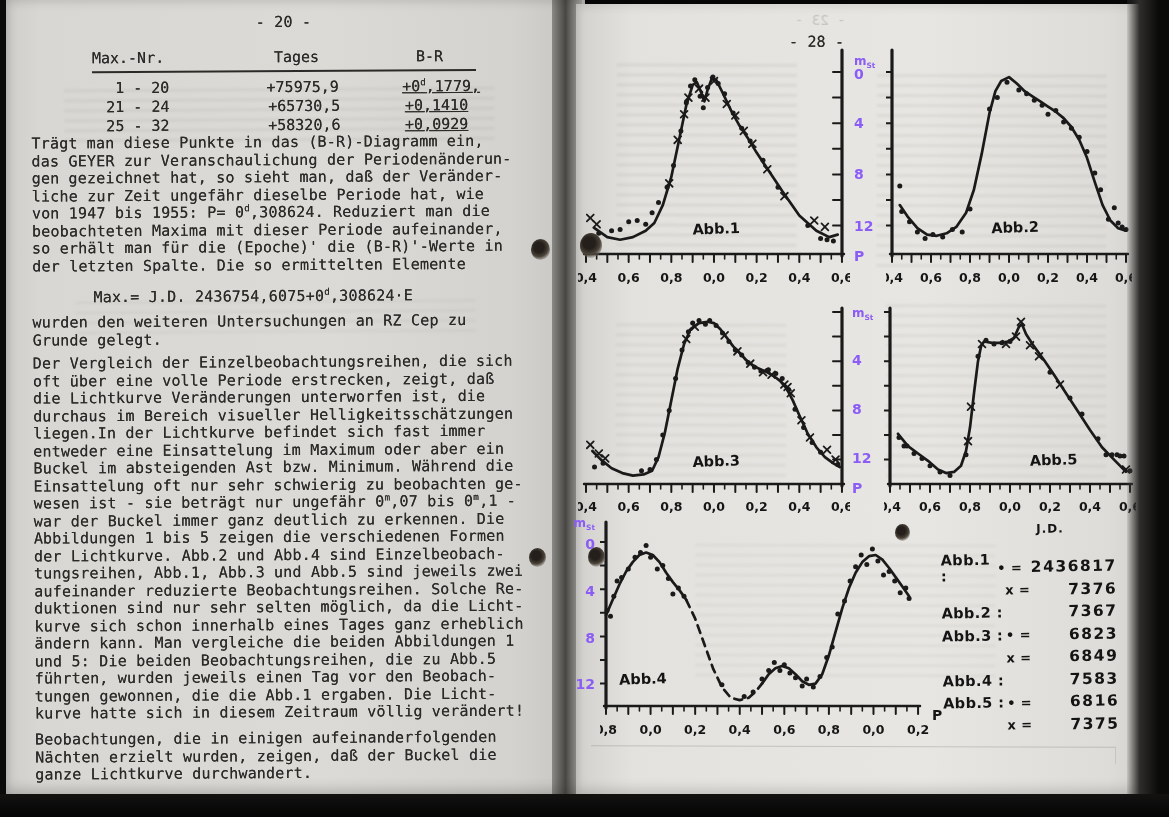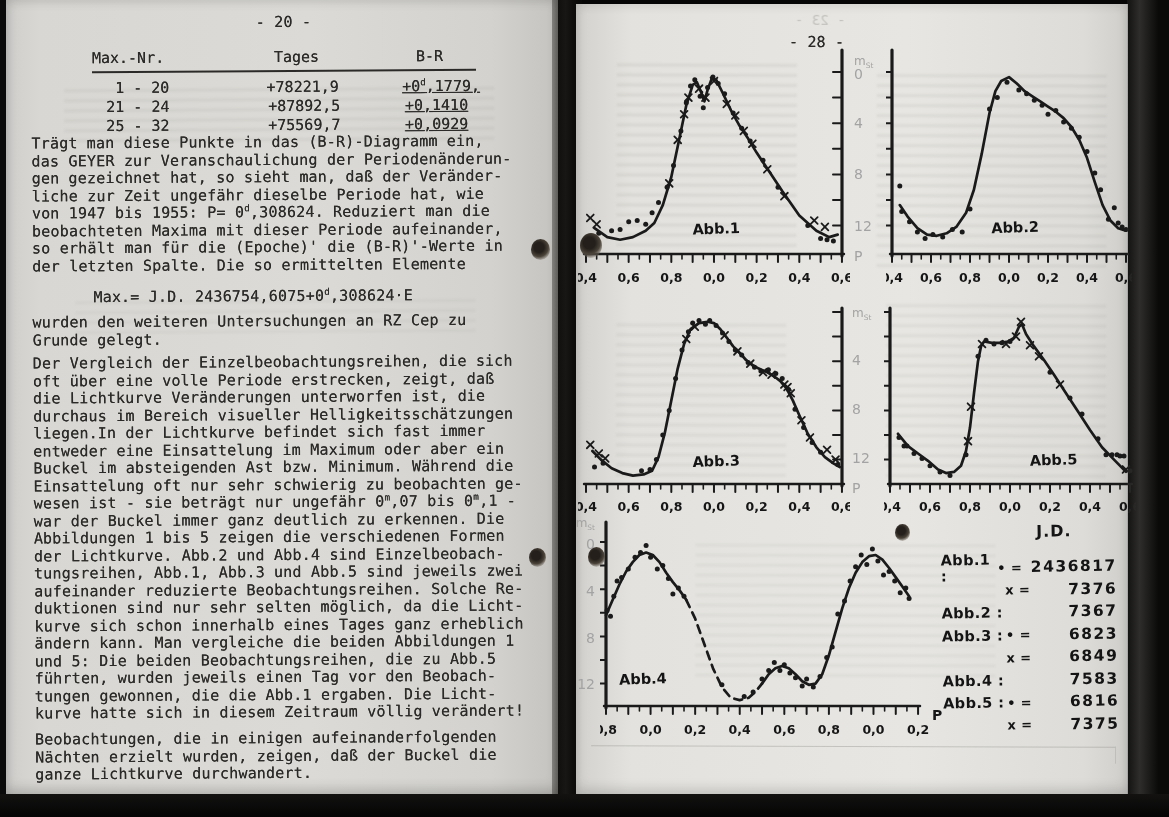--- a/index.html
+++ b/index.html
@@ -1,19 +1,19 @@
 <!DOCTYPE html>
 <html><head>
 <meta charset="utf-8">
 <style>
   html,body{margin:0;padding:0;background:#000;}
   .scan{position:relative;width:1169px;height:817px;background:#050505;overflow:hidden;
         font-family:"DejaVu Sans Mono",monospace;}
   
-  .page{position:absolute;overflow:hidden;}
+  .page{position:absolute;overflow:hidden;padding-left:27px;}
   .page-left{left:6px;top:0;width:552px;height:795px;
      background:linear-gradient(to right,#cfcecb 0,#d8d7d3 6%,#dbdad6 55%,#d3d2ce 88%,#c4c3bf 100%);
      box-shadow:inset 0 -6px 12px rgba(0,0,0,.18), inset 0 4px 8px rgba(0,0,0,.08);}
   .page-right{left:576px;top:4px;width:552px;height:791px;
      background:linear-gradient(to right,#d2d1cd 0,#e3e2de 10%,#e7e6e2 60%,#dddcd8 92%,#cfcecb 100%);
      box-shadow:inset 0 -6px 12px rgba(0,0,0,.15), inset 0 4px 8px rgba(0,0,0,.06);}
   .spine{position:absolute;left:552px;top:0;width:30px;height:800px;
      background:linear-gradient(to right,rgba(20,18,16,.35),rgba(30,28,25,.75) 45%,rgba(25,23,20,.45) 70%,rgba(20,18,16,.15));}
   .edge-bottom{position:absolute;left:0;top:794px;width:1169px;height:23px;background:linear-gradient(to bottom,#131211,#040404);}
   .edge-right{position:absolute;left:1127px;top:0;width:42px;height:817px;
@@ -33,29 +33,29 @@
          font-size:15px;text-shadow:0 0 .6px rgba(45,44,42,.9);}
   .thead .h0{width:182px;}.thead .h1{width:142px;}.thead .h2{width:60px;}
   .trow{display:flex;height:19px;align-items:center;color:#2b2a28;font-size:15px;
         text-shadow:0 0 .6px rgba(45,44,42,.9);white-space:pre;}
   .trow .tcell.c0{width:168px;padding-left:14px;}
   .trow .tcell.c1{width:142px;}
   .trow .tcell.c2{width:74px;text-decoration:underline;}
   .etable .rows{padding-top:5px;}
   
   .chart{position:absolute;}
-  .ycol{position:absolute;width:38px;color:#a3a3a3;font-family:"DejaVu Sans",sans-serif;
-        font-weight:400;font-size:14px;}
+  .ycol{position:absolute;width:38px;color:#8b5cf6;font-family:"DejaVu Sans",sans-serif;
+        font-weight:700;font-size:14px;}
   .ycol span{position:absolute;left:4px;}
   .ycol .unit{font-size:12px;}
   .ycol4{width:28px;text-align:right;}
   .ycol4 span{left:auto;right:3px;}
   .jd{position:absolute;left:940px;top:522px;width:176px;transform:rotate(-1deg);
       font-family:"DejaVu Sans",sans-serif;font-weight:700;color:#141414;}
-  .jd .jd-title{position:absolute;left:96px;top:0;font-size:16px;letter-spacing:1px;}
+  .jd .jd-title{position:absolute;left:96px;top:0;font-size:12px;letter-spacing:1px;}
   .jd .jd-rows{position:absolute;left:0;top:34px;width:176px;}
   .jd .jdrow{display:flex;height:22.5px;font-size:14.5px;letter-spacing:.4px;align-items:center;}
   .jd .jl{width:64px;}
   .jd .js{width:38px;font-size:13px;}
   .jd .jv{flex:1;text-align:right;font-size:15.5px;letter-spacing:1.5px;}
   
   .ghost{position:absolute;color:#90908b;opacity:.55;filter:blur(.4px);}
   .ghost-pageno{font-size:14px;opacity:.4;transform:scaleX(-1);}
   .ghost-digits{left:12px;top:760px;width:532px;display:flex;justify-content:space-between;
       transform:scaleX(-1);font-family:"DejaVu Sans",sans-serif;font-weight:700;
@@ -80,23 +80,23 @@
       <div class="smudge" style="left:70px;top:300px;width:400px;height:40px;opacity:.35"></div>
       <div class="typed pageno" style="left:252px;top:14px">- 20 -</div>
 
       <div class="etable">
         <div class="thead">
           <span class="h0">Max.-Nr.</span>
           <span class="h1">Tages</span>
           <span class="h2">B-R</span>
         </div>
         <div class="rows">
-            <div class="trow"><span class="tcell c0"> 1 - 20</span><span class="tcell c1">+78221,9</span><span class="tcell c2">+0<sup>d</sup>,1779,</span></div>
-            <div class="trow"><span class="tcell c0">21 - 24</span><span class="tcell c1">+87892,5</span><span class="tcell c2">+0,1410</span></div>
-            <div class="trow"><span class="tcell c0">25 - 32</span><span class="tcell c1">+75569,7</span><span class="tcell c2">+0,0929</span></div>
+            <div class="trow"><span class="tcell c0"> 1 - 20</span><span class="tcell c1">+75975,9</span><span class="tcell c2">+0<sup>d</sup>,1779,</span></div>
+            <div class="trow"><span class="tcell c0">21 - 24</span><span class="tcell c1">+65730,5</span><span class="tcell c2">+0,1410</span></div>
+            <div class="trow"><span class="tcell c0">25 - 32</span><span class="tcell c1">+58320,6</span><span class="tcell c2">+0,0929</span></div>
           </div>
       </div>
 
       <div class="typed" style="left:27px;top:134px">Trägt man diese Punkte in das (B-R)-Diagramm ein,
 das GEYER zur Veranschaulichung der Periodenänderun-
 gen gezeichnet hat, so sieht man, daß der Veränder-
 liche zur Zeit ungefähr dieselbe Periode hat, wie
 von 1947 bis 1955: P= 0<sup>d</sup>,308624. Reduziert man die
 beobachteten Maxima mit dieser Periode aufeinander,
 so erhält man für die (Epoche)' die (B-R)'-Werte in

